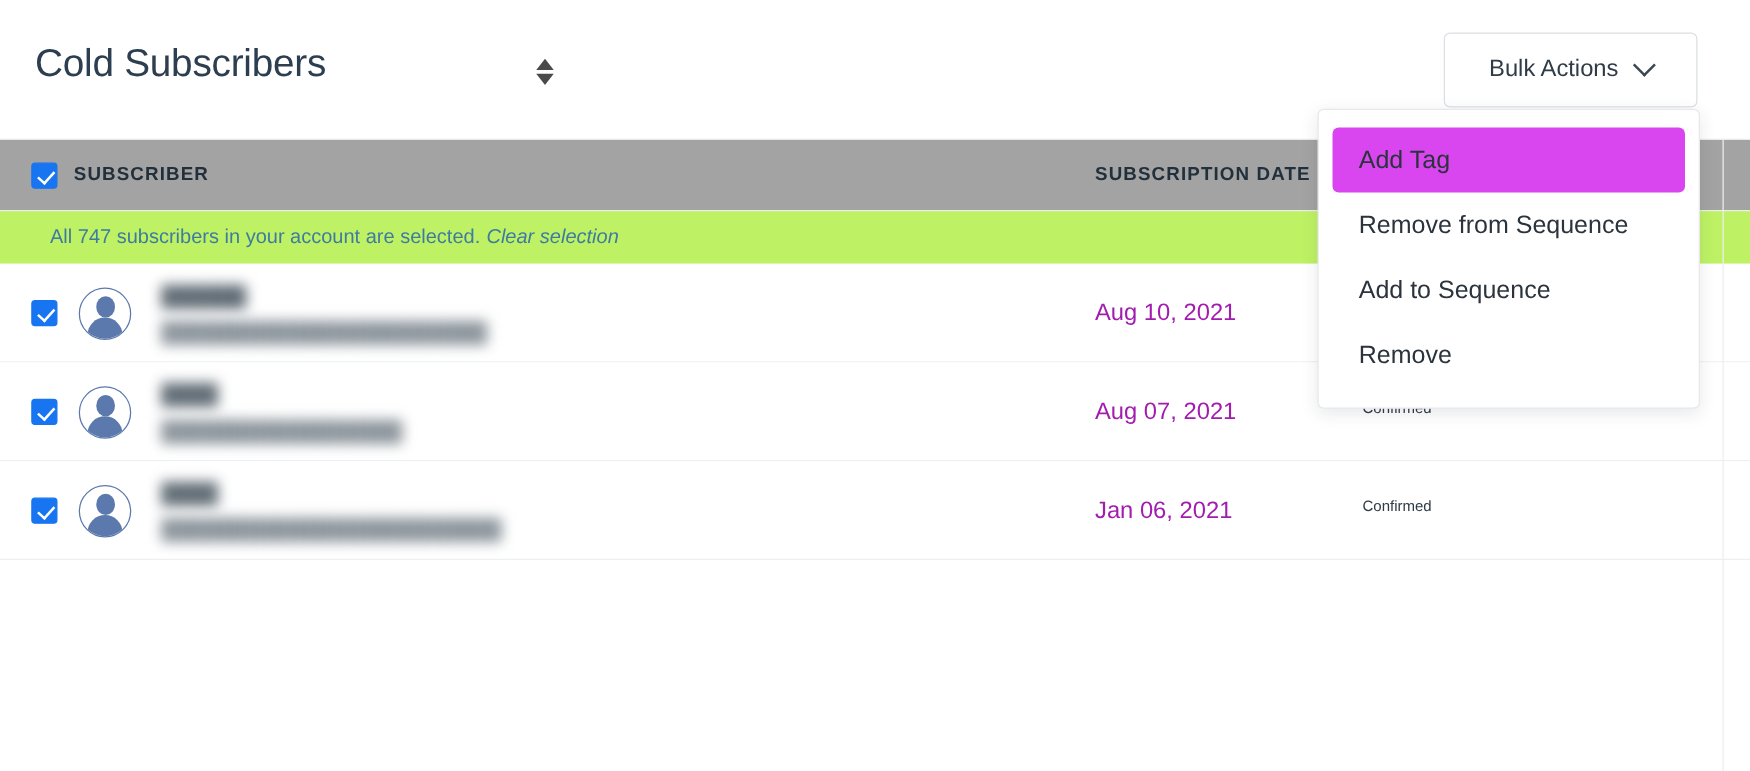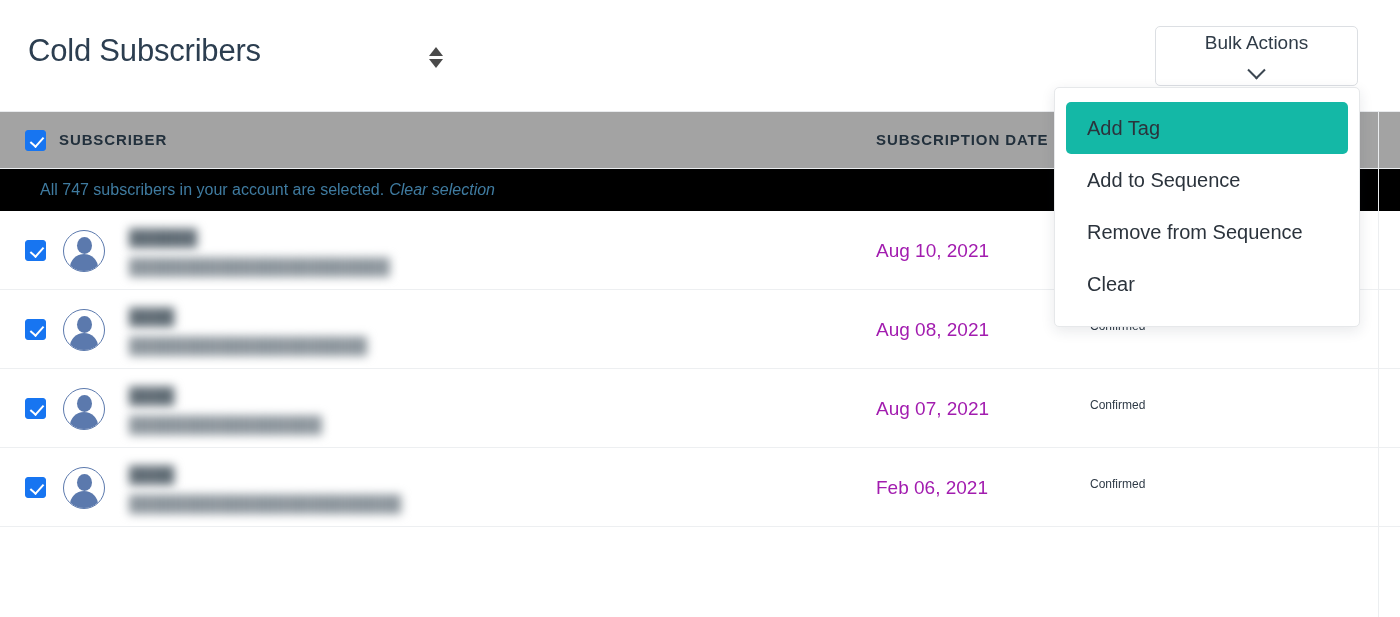--- a/index.html
+++ b/index.html
@@ -75,21 +75,20 @@
     align-items: center;
     justify-content: center;
     gap: 14px;
     background: #ffffff;
     border: 1px solid #dcdfe3;
     border-radius: 5px;
     font-size: 19px;
     color: #2f3b47;
     cursor: pointer;
     z-index: 5;
-    flex-direction: column;
   }
   .chevron-down {
     width: 13px; height: 13px;
     border-right: 2px solid #3c4752;
     border-bottom: 2px solid #3c4752;
     transform: rotate(45deg) translate(-3px,-3px);
     flex: none;
   }
 
   
@@ -131,21 +130,21 @@
     width: 6px; height: 11px;
     border-right: 2.6px solid #ffffff;
     border-bottom: 2.6px solid #ffffff;
     transform: rotate(42deg);
   }
   .cb-head { position: absolute; left: 25px; top: 18px; }
 
   .select-banner {
     position: relative;
     height: 42px;
-    background: #000000;
+    background: #bef264;
     display: flex;
     align-items: center;
     padding-left: 40px;
   }
   .select-banner-text {
     font-size: 16px;
     color: #3f7ba0;
     white-space: nowrap;
   }
   .clear-selection {
@@ -259,21 +258,21 @@
     height: 52px;
     display: flex;
     align-items: center;
     padding-left: 21px;
     font-size: 20px;
     color: #2b333c;
     border-radius: 5px;
     cursor: pointer;
     white-space: nowrap;
   }
-  .menu-item.active { background: #14b8a6; }
+  .menu-item.active { background: #d946ef; }
 </style>
 </head>
 <body>
 
 <div class="page">
 
   <div class="page-header">
     <div class="page-title">Cold Subscribers</div>
 
     <div class="sort-toggle">
@@ -309,66 +308,53 @@
       </div>
       <div class="ident">
         <div class="name">██████</div>
         <div class="email">███████████████████████</div>
       </div>
       <div class="cell-date">Aug 10, 2021</div>
       <div class="cell-status">Confirmed</div>
     </div>
 
 
+
     <div class="row">
       <div class="cb row-cb"></div>
       <div class="avatar">
         <span class="head"></span>
         <span class="body"></span>
       </div>
       <div class="ident">
         <div class="name">████</div>
-        <div class="email">█████████████████████</div>
-      </div>
-      <div class="cell-date">Aug 08, 2021</div>
+        <div class="email">█████████████████</div>
+      </div>
+      <div class="cell-date">Aug 07, 2021</div>
       <div class="cell-status">Confirmed</div>
     </div>
 
     <div class="row">
       <div class="cb row-cb"></div>
       <div class="avatar">
         <span class="head"></span>
         <span class="body"></span>
       </div>
       <div class="ident">
         <div class="name">████</div>
-        <div class="email">█████████████████</div>
-      </div>
-      <div class="cell-date">Aug 07, 2021</div>
-      <div class="cell-status">Confirmed</div>
-    </div>
-
-    <div class="row">
-      <div class="cb row-cb"></div>
-      <div class="avatar">
-        <span class="head"></span>
-        <span class="body"></span>
-      </div>
-      <div class="ident">
-        <div class="name">████</div>
         <div class="email">████████████████████████</div>
       </div>
-      <div class="cell-date">Feb 06, 2021</div>
+      <div class="cell-date">Jan 06, 2021</div>
       <div class="cell-status">Confirmed</div>
     </div>
 
   </div>
 
   <div class="table-right-edge"></div>
 
   <div class="dropdown">
     <div class="menu-item active">Add Tag</div>
+    <div class="menu-item">Remove from Sequence</div>
     <div class="menu-item">Add to Sequence</div>
-    <div class="menu-item">Remove from Sequence</div>
-    <div class="menu-item">Clear</div>
+    <div class="menu-item">Remove</div>
   </div>
 
 </div>
 
 </body></html>

